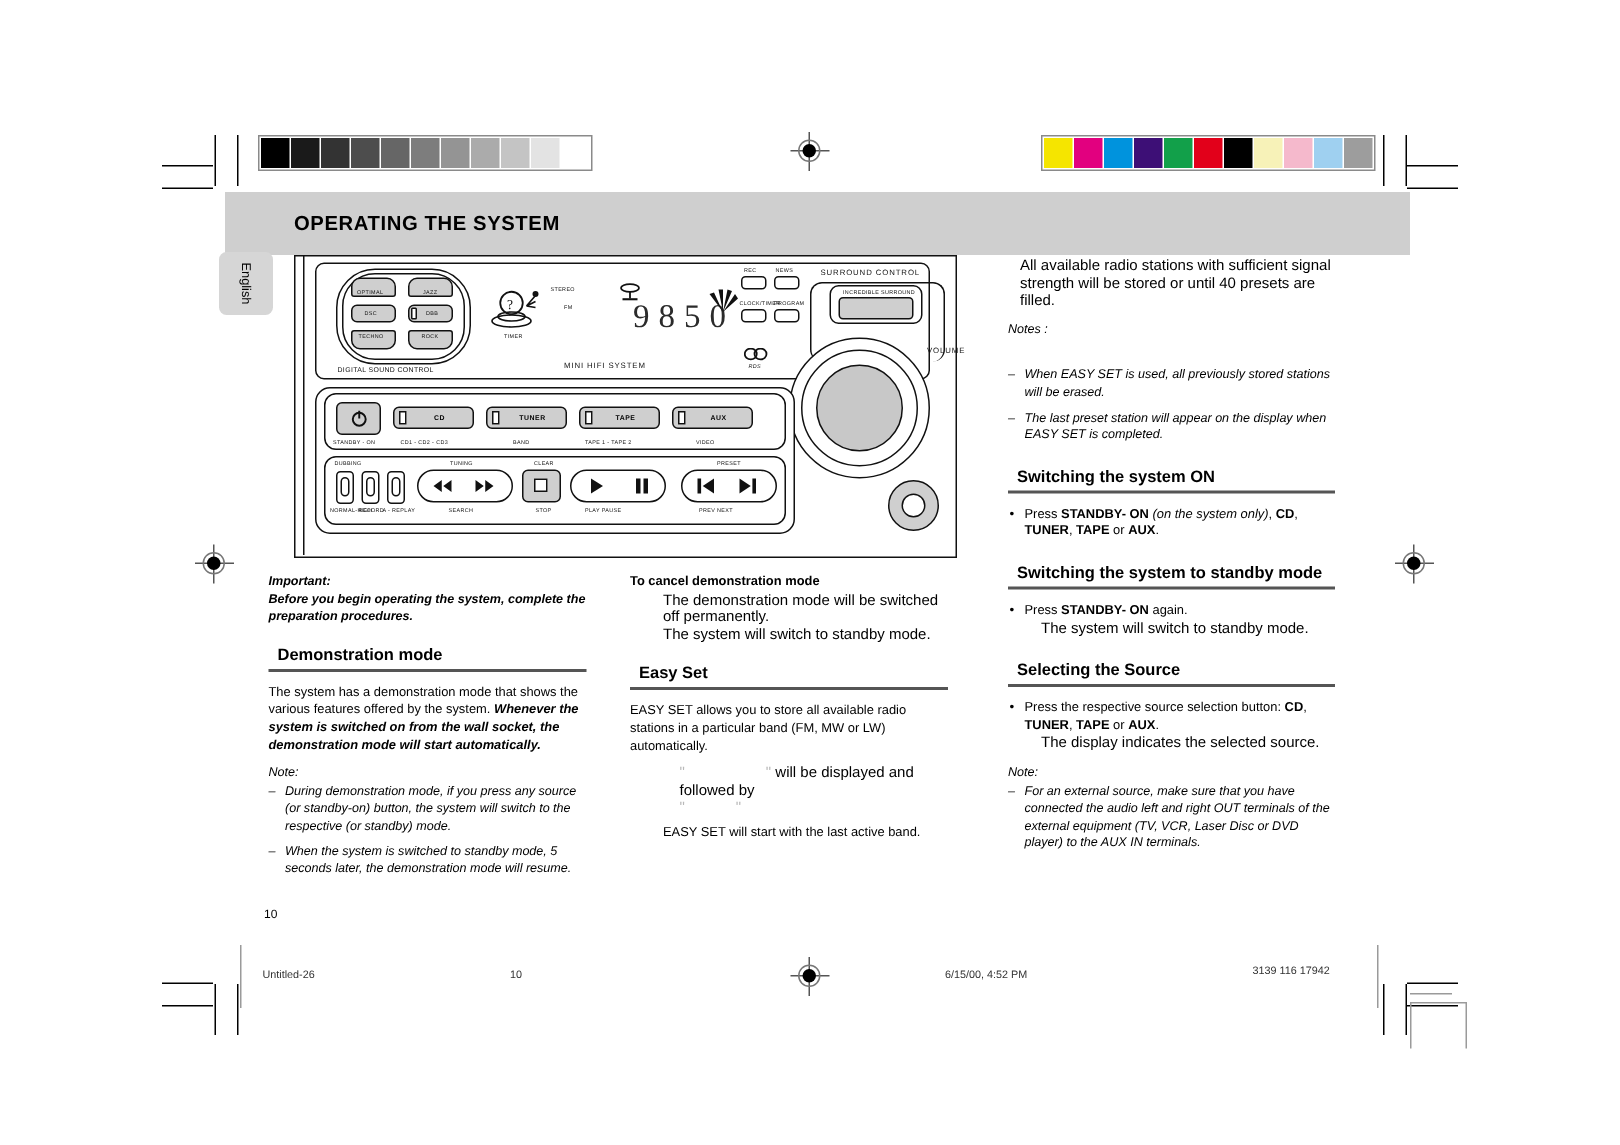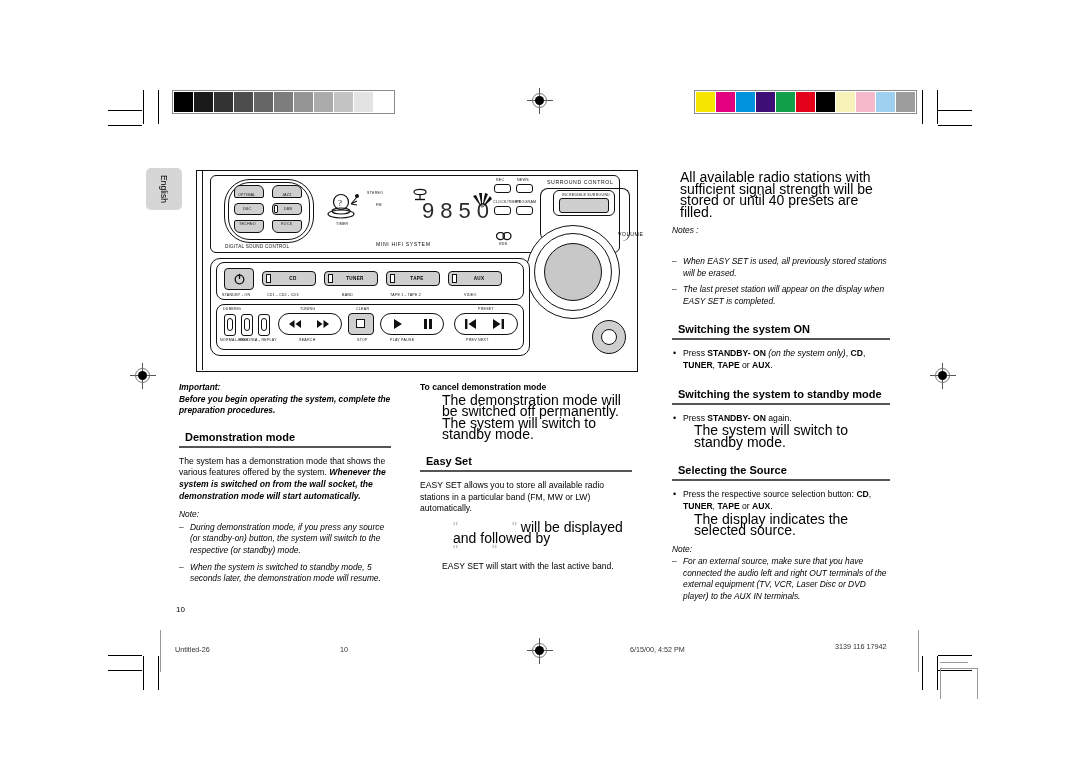--- a/index.html
+++ b/index.html
@@ -49,34 +49,34 @@
   .lbl{position:absolute;font-size:3.6px;letter-spacing:.25px;color:#111;white-space:nowrap;}
   .lbl6{position:absolute;font-size:5.2px;letter-spacing:.6px;color:#111;white-space:nowrap;}
   .btn{position:absolute;box-sizing:border-box;border:1px solid #111;background:#cfcfcf;border-radius:3px;}
   .btnw{position:absolute;box-sizing:border-box;border:1px solid #111;background:#fff;border-radius:3px;}
   .srcbtn{position:absolute;box-sizing:border-box;border:1px solid #111;background:#cfcfcf;border-radius:4px;
      display:flex;align-items:center;}
   .srcbtn .ind{width:5px;height:9px;border:1px solid #111;background:#fff;margin-left:3px;box-sizing:border-box;}
   .srcbtn .tx{flex:1;text-align:center;font-size:4.6px;letter-spacing:.35px;font-weight:bold;}
   .knob{position:absolute;border-radius:50%;border:1px solid #111;background:#fff;box-sizing:border-box;}
   .knob2{position:absolute;border-radius:50%;border:1px solid #111;background:#c8c8c8;box-sizing:border-box;}
-  .seg{position:absolute;font-family:Liberation Sans, sans-serif;letter-spacing:6px;}
+  .seg{position:absolute;font-family:Liberation Serif, serif;letter-spacing:6px;}
 
   
   .col{position:absolute;}
   p.b{margin:0 0 7px 0;font-size:8.6px;line-height:11.6px;}
   p.i{margin:0 0 7px 0;font-size:8.4px;line-height:11.6px;font-style:italic;}
   p.bi{margin:0 0 7px 0;font-size:8.4px;line-height:11.6px;font-style:italic;font-weight:bold;}
   .h2{font-size:11px;font-weight:bold;margin:0 0 3px 6px;}
   .hrule{border-bottom:2px solid #555;margin:0 0 8px 0;height:0;}
   .bullet{position:relative;padding-left:11px;margin:0 0 6px 0;font-size:8.6px;line-height:11.6px;}
   .bullet:before{content:"\2022";position:absolute;left:1px;top:0;font-size:9px;}
   .dash{position:relative;padding-left:11px;margin:0 0 5px 0;font-size:8.4px;line-height:11.6px;font-style:italic;}
   .dash:before{content:"\2013";position:absolute;left:0;top:0;}
-  .ind1{padding-left:22px;margin:0 0 0 0;font-size:14px;line-height:11.6px;}
+  .ind1{padding-left:22px;margin:0 0 0 0;font-size:10px;line-height:11.6px;}
   .ind2{padding-left:11px;margin:0 0 6px 0;font-size:8.6px;line-height:11.6px;}
   b{font-weight:bold;}
   i{font-style:italic;}
   .faint{color:#b9b9b9;}
 
   
   .pageno{position:absolute;font-size:8px;}
   .ftxt{position:absolute;font-size:7.2px;color:#333;}
   .vline{position:absolute;width:1px;background:#9a9a9a;}
   .hline{position:absolute;height:1px;background:#9a9a9a;}
@@ -152,20 +152,23 @@
       <div class="swatch" style="background: rgb(61, 15, 118);"></div>
       <div class="swatch" style="background: rgb(18, 160, 74);"></div>
       <div class="swatch" style="background: rgb(226, 0, 26);"></div>
       <div class="swatch" style="background: rgb(0, 0, 0);"></div>
       <div class="swatch" style="background: rgb(247, 242, 184);"></div>
       <div class="swatch" style="background: rgb(245, 185, 204);"></div>
       <div class="swatch" style="background: rgb(159, 208, 240);"></div>
       <div class="swatch" style="background: rgb(157, 157, 157);"></div>
     </div>
 
+  <div class="titleband" style="left:150px;top:128px;width:790px;height:42px;">
+    <div class="t">OPERATING THE SYSTEM</div>
+  </div>
   <div class="hline" style="left:150px;top:170px;width:790px;background:#fff;"></div>
 
   <div class="engtab" style="left:146px;top:168px;width:36px;height:42px;">
     <span>English</span>
   </div>
 
   <div style="position:absolute;left:196px;top:170px;width:440px;height:200px;">
 
     <div class="unit" style="left:0;top:0;width:440px;height:200px;"></div>
     <div class="vline" style="left:6px;top:0;height:200px;background:#111;"></div>

